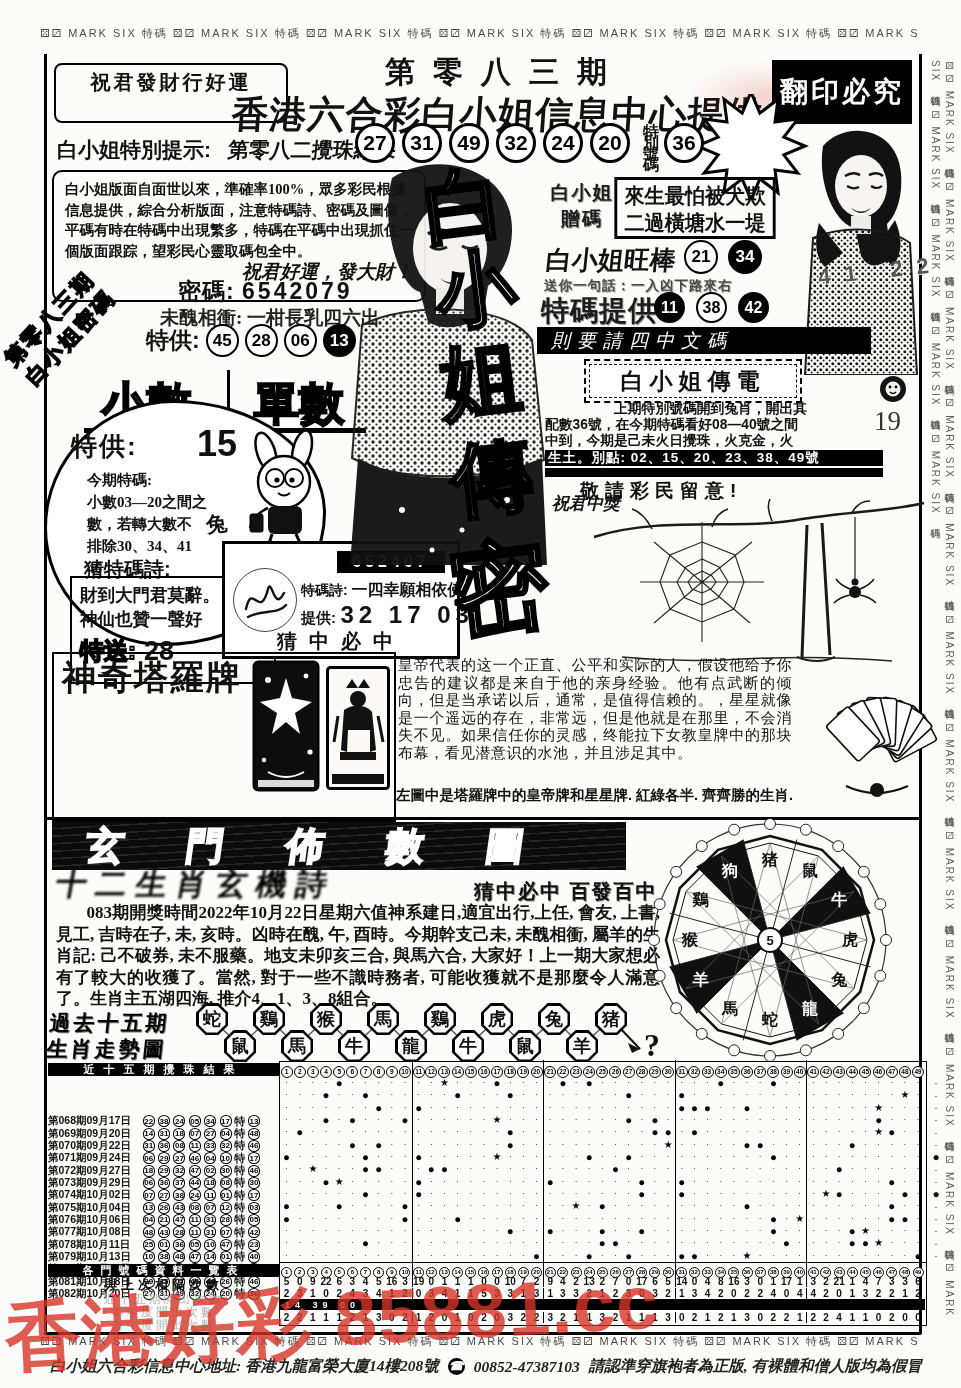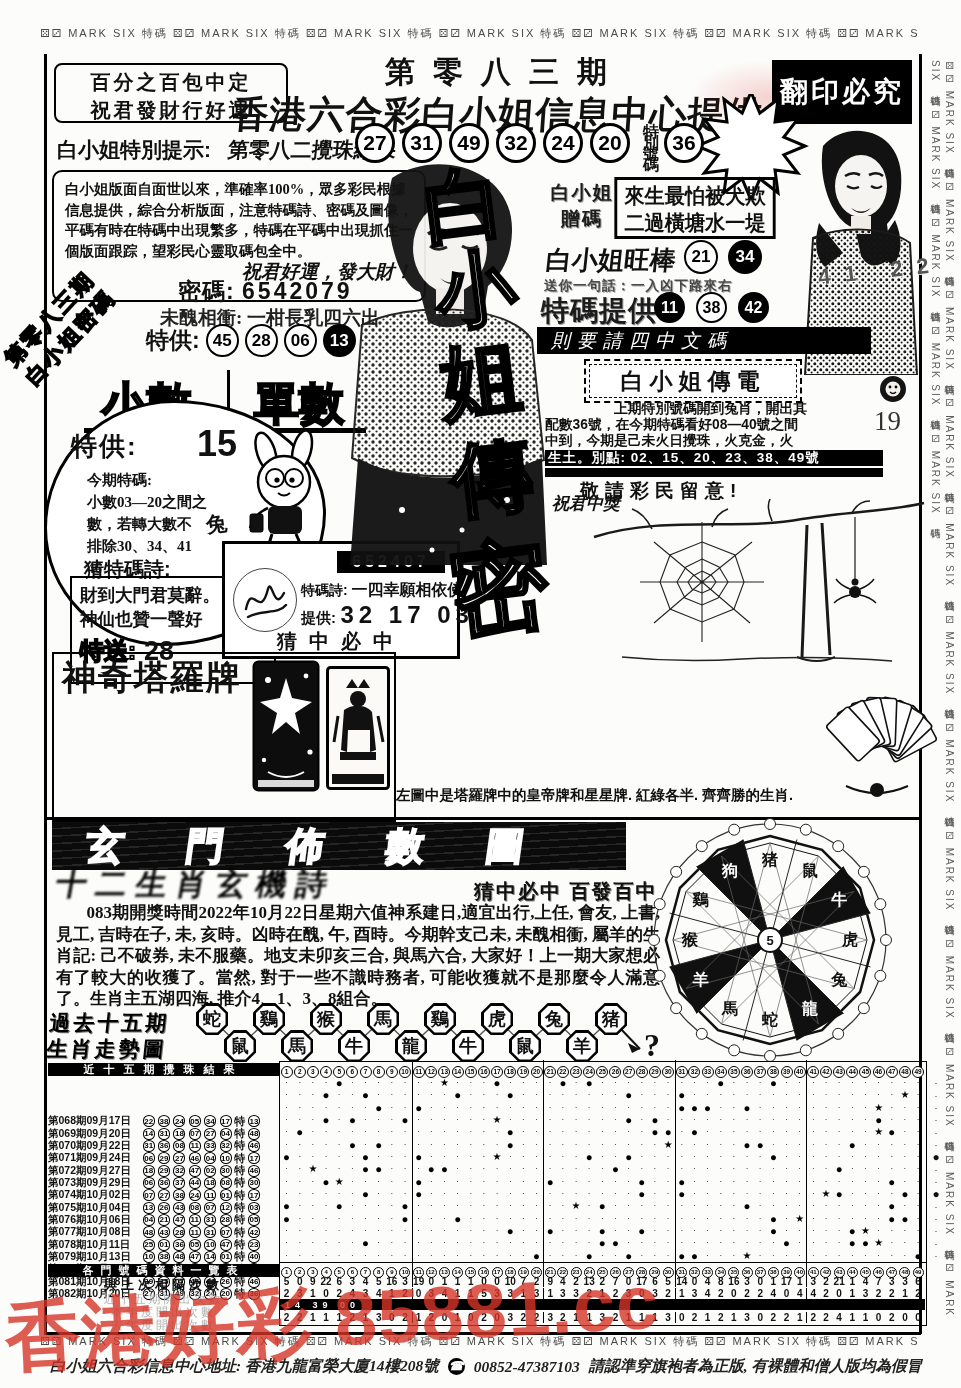--- a/index.html
+++ b/index.html
@@ -54,21 +54,20 @@
 <div class="page">
 
   <div class="abs strip" id="strip-top" style="left:40px;top:26px;width:880px;height:22px">⚄⚂ MARK SIX 特碼   ⚄⚂ MARK SIX 特碼   ⚄⚂ MARK SIX 特碼   ⚄⚂ MARK SIX 特碼   ⚄⚂ MARK SIX 特碼   ⚄⚂ MARK SIX 特碼   ⚄⚂ MARK SIX 特碼   ⚄⚂ MARK SIX 特碼   ⚄⚂ MARK SIX 特碼   </div>
   <div class="abs strip" id="strip-bottom" style="left:40px;top:1334px;width:880px;height:20px">⚄⚂ MARK SIX 特碼   ⚄⚂ MARK SIX 特碼   ⚄⚂ MARK SIX 特碼   ⚄⚂ MARK SIX 特碼   ⚄⚂ MARK SIX 特碼   ⚄⚂ MARK SIX 特碼   ⚄⚂ MARK SIX 特碼   ⚄⚂ MARK SIX 特碼   ⚄⚂ MARK SIX 特碼   </div>
   <div class="abs vstrip" id="strip-right" style="left:926px;top:60px;width:30px;height:1270px">⚄⚂ MARK SIX 特碼  ⚄⚂ MARK SIX 特碼  ⚄⚂ MARK SIX 特碼  ⚄⚂ MARK SIX 特碼  ⚄⚂ MARK SIX 特碼  ⚄⚂ MARK SIX 特碼  ⚄⚂ MARK SIX 特碼  ⚄⚂ MARK SIX 特碼  ⚄⚂ MARK SIX 特碼  ⚄⚂ MARK SIX 特碼  ⚄⚂ MARK SIX 特碼  ⚄⚂ MARK SIX 特碼  ⚄⚂ MARK SIX 特碼  ⚄⚂ MARK SIX 特碼  ⚄⚂ MARK SIX 特碼  ⚄⚂ MARK SIX 特碼  </div>
   <div class="abs" style="left:44px;top:54px;width:2.5px;height:1280px;background:#000"></div>
   <div class="abs" style="left:919px;top:54px;width:2.5px;height:1280px;background:#000"></div>
   <div class="abs" style="left:44px;top:1332px;width:877px;height:2.5px;background:#000"></div>
 
   <div class="abs serif b c" style="left:54px;top:63px;width:234px;height:60px;border:2.5px solid #000;border-radius:8px;font-size:20px;line-height:28px;letter-spacing:3px;padding-top:3px;box-sizing:border-box">
-    <div>百分之百包中定</div>
     <div>祝君發財行好運</div>
   </div>
   <div class="abs serif b c" style="left:290px;top:52px;width:430px;font-size:30px;letter-spacing:18px">第零八三期</div>
   <div class="abs serif b c" style="left:200px;top:90px;width:595px;font-size:37px;transform:skewX(-4deg);letter-spacing:1px">香港六合彩白小姐信息中心提供</div>
   <div class="abs" style="left:688px;top:60px;width:160px;height:74px;background:radial-gradient(ellipse at center,rgba(214,60,48,.22),transparent 70%)"></div>
   <div class="abs blackbar c" style="left:772px;top:60px;width:140px;height:64px;justify-content:center">
     <span class="b" style="font-size:28px;letter-spacing:3px">翻印必究</span>
   </div>
 
   <svg class="abs" style="left:693px;top:94px" width="116" height="106" viewBox="0 0 116 106">
@@ -306,20 +305,21 @@
   </svg>
   <svg class="abs" style="left:326px;top:666px" width="64" height="124" viewBox="0 0 64 124">
     <rect x="1.5" y="1.5" width="61" height="121" rx="3" fill="#fbfaf6" stroke="#000" stroke-width="3"></rect>
     <path d="M20,22 l6,-9 6,9 6,-9 6,9 Z" fill="#111"></path>
     <circle cx="32" cy="33" r="8" fill="#111"></circle>
     <path d="M18,44 C26,38 40,38 46,46 L50,84 L44,86 L44,64 L22,64 L21,86 L15,84 Z" fill="#111"></path>
     <rect x="14" y="86" width="36" height="8" fill="#111"></rect>
     <path d="M12,50 l-4,26 M52,50 l5,26" stroke="#111" stroke-width="3" fill="none"></path>
     <rect x="6" y="108" width="52" height="10" fill="#111"></rect>
   </svg>
+  <div class="abs serif" style="left:398px;top:657px;width:394px;height:122px;font-size:15px;line-height:17.6px;text-align:justify;letter-spacing:.5px">皇帝代表的这一个正直、公平和实际的人，假设他给予你忠告的建议都是来自于他的亲身经验。他有点武断的倾向，但是当承诺以后，通常，是值得信赖的。，星星就像是一个遥远的存在，非常远，但是他就是在那里，不会消失不见。如果信任你的灵感，终能拉下女教皇牌中的那块布幕，看见潜意识的水池，并且涉足其中。</div>
   <div class="abs b nowrap" style="left:396px;top:786px;font-size:14.5px">左圖中是塔羅牌中的皇帝牌和星星牌. 紅綠各半. 齊齊勝的生肖.</div>
   <svg class="abs" style="left:816px;top:686px" width="122" height="120" viewBox="0 0 122 120">
     <g stroke="#111" stroke-width="1.6" fill="#fff">
       <rect x="78" y="28" width="30" height="48" rx="3" transform="rotate(62 93 52)"></rect>
       <rect x="74" y="22" width="30" height="48" rx="3" transform="rotate(47 89 46)"></rect>
       <rect x="68" y="18" width="30" height="48" rx="3" transform="rotate(32 83 42)"></rect>
       <rect x="60" y="14" width="30" height="48" rx="3" transform="rotate(17 75 38)"></rect>
       <rect x="50" y="12" width="30" height="48" rx="3" transform="rotate(2 65 36)"></rect>
       <rect x="40" y="14" width="30" height="48" rx="3" transform="rotate(-13 55 38)"></rect>
       <rect x="30" y="18" width="30" height="48" rx="3" transform="rotate(-28 45 42)"></rect>

